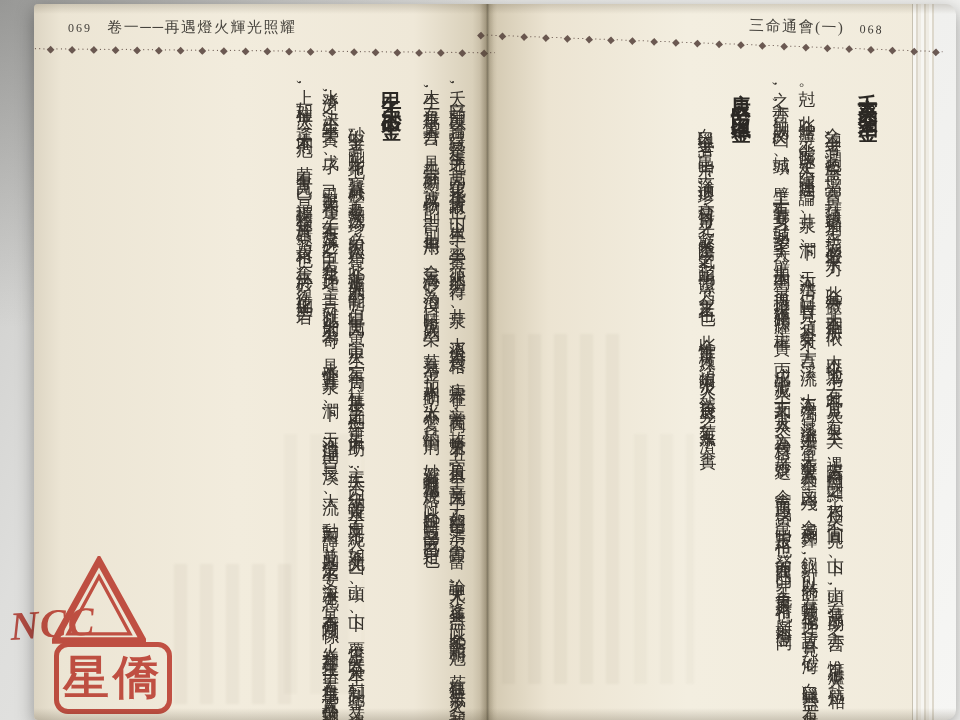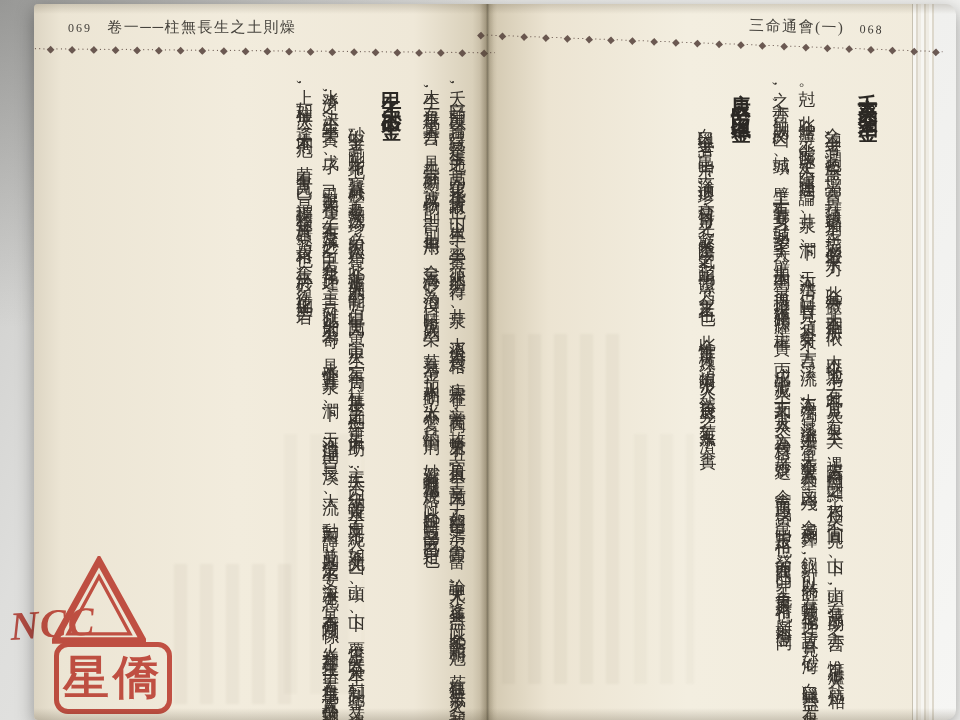--- a/index.html
+++ b/index.html
@@ -99,21 +99,21 @@
     background:linear-gradient(to top, rgba(70,60,40,.22), rgba(0,0,0,0)); z-index:4;}
 </style>
 </head>
 <body>
 
 <div class="book">
 
   <div class="page page-left">
     <div class="hdr hdr-left">
       <span class="num">069</span>
-      <span>卷一──柱無長生之土則燥</span>
+      <span>卷一──再遇燈火輝光照耀</span>
     </div>
     <div class="chain chain-left">◆···◆···◆···◆···◆···◆···◆···◆···◆···◆···◆···◆···◆···◆···◆···◆···◆···◆···◆···◆···◆···◆···◆···◆···◆···◆···◆···◆···◆···◆···</div>
     <div class="ghost ghost-l1"></div>
     <div class="ghost ghost-l2"></div>
     <div class="vbody vbody-left">
       <p class="cont">夭,辛巳却以貴論,緣巳是金生之地,見丙寅化水逢貴故也;山下火生早,主榮貴,亦須水助方得。井泉、大溪俱為貴格。庚官在丁,辛官在丙,故庚見丁丑,官貴俱全;辛見丙子,不如癸巳更清,不貴即富。論中見木,逢多無益,以此金不能相尅。若柱遇無氣之火,却要木生,有祿馬貴人方吉。見土只宜磨砌,方成器物,則吉,別土無用。金忌海砂,為泊沒,日時逢火則榮。若見清金,加水相助,火亦不愛,只怕衝刑。妙選有嘯風猛虎格,以此金日時遇辛巳或乙巳是也。</p>
       <h2>甲午乙未砂中金</h2>
       <p>砂中金者,剛形布地,寶質藏砂,直教淘洗為珍,必須因人始貴,此金非爐火則不能制,但甲午見丙寅,寅中火生,寅午合局,柱無長生之土則燥,更值木助。主疾夭;丙午納音雖水,而支干純火,如逢尤凶。山頭、山下、覆燈三火既有木生,尅制此金,又須清水濟之,決主少年榮貴。戊子、己丑龍火相逢,子午有交媾之妙,甲己有合化之理,主貴;雜以凡火則不為奇。見水惟宜井泉、澗下、天河清淨則吉;長溪、大流、動而不靜,並見則金泛不安;海水尤忌,見木有何關係?火衰却喜生扶,更有祿馬貴人互換朝拱為上,如柱無火,逢二木則危。若甲午見己巳,是謂採精金於黃磧,乃貴格也;金生於砂,得造化則吉若</p>
     </div>
   </div>

